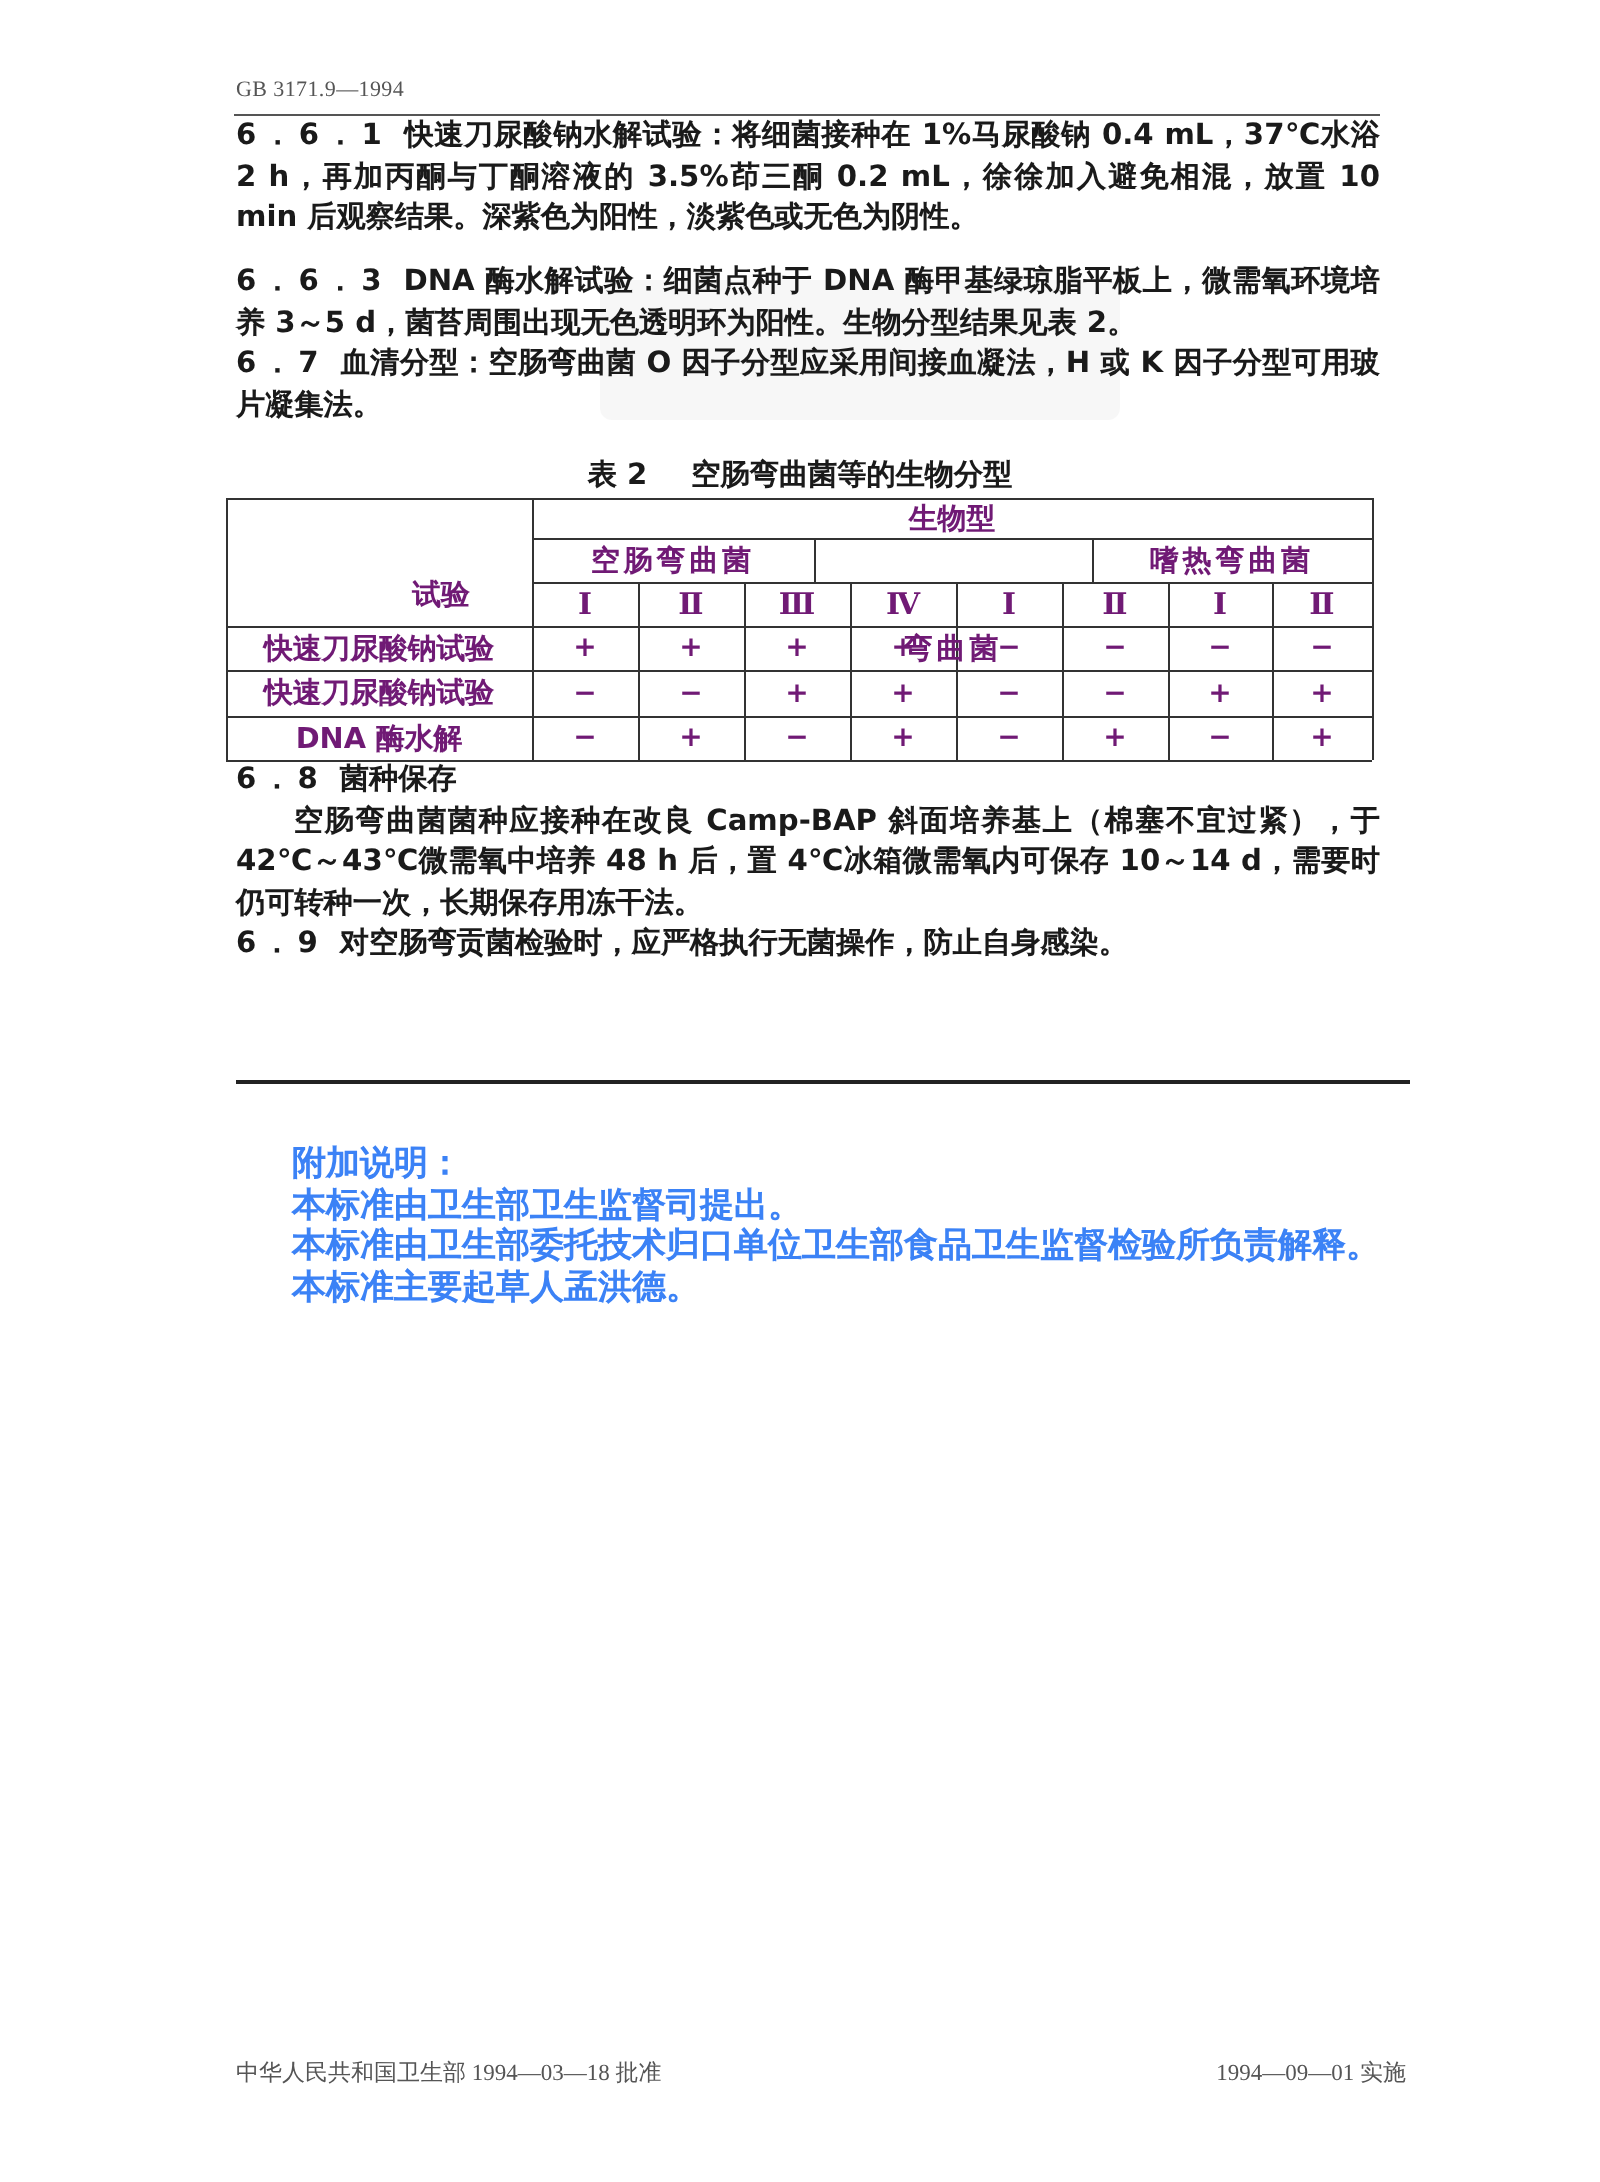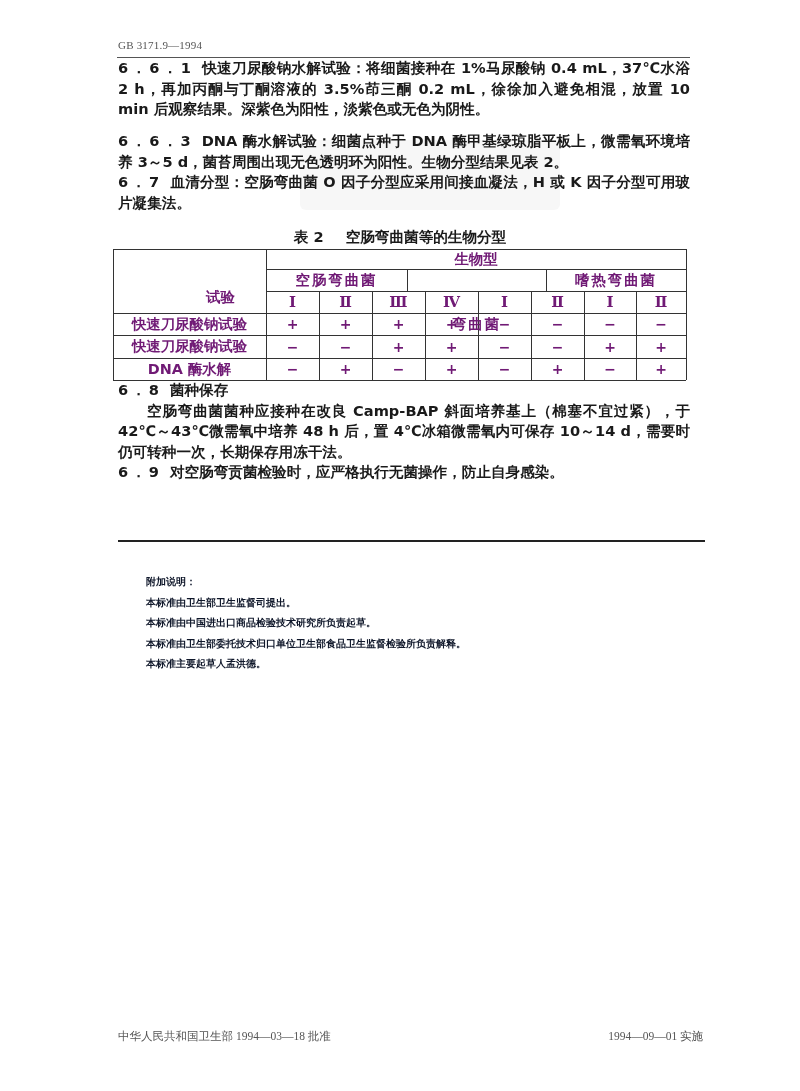--- a/index.html
+++ b/index.html
@@ -28,22 +28,22 @@
   .cell { position: absolute; display: flex; align-items: center; justify-content: center;
           font-size: 14.4px; font-weight: bold; font-family: "DejaVu Sans", sans-serif; color: #701a75;
           white-space: nowrap; }
   .roman { font-family: "DejaVu Serif", serif; font-weight: bold; font-size: 15px; }
   .sign { font-family: "DejaVu Sans", sans-serif; font-size: 14px; }
   .spaced { letter-spacing: 2px; }
 
   .sep-rule { position: absolute; left: 118px; top: 540px; width: 587px; height: 0;
               border-top: 2.2px solid #222; }
 
-  .notes { position: absolute; left: 146px; top: 572px; font-size: 10px; line-height: 20.5px;
-           font-family: "DejaVu Sans", sans-serif; font-weight: bold; color: #0f172a; }
+  .notes { position: absolute; left: 146px; top: 572px; font-size: 17px; line-height: 20.5px;
+           font-family: "DejaVu Sans", sans-serif; font-weight: bold; color: #3b82f6; }
   .notes p { margin: 0; }
 
   .footer-left { position: absolute; left: 118px; top: 1029px; font-size: 11.5px; color: #555;
                  font-family: "Liberation Serif", serif; }
   .footer-right { position: absolute; right: 97px; top: 1029px; font-size: 11.5px; color: #555;
                   font-family: "Liberation Serif", serif; }
 
   .watermark { position: absolute; left: 300px; top: 140px; width: 260px; height: 70px;
                background: rgba(150,150,150,0.08); border-radius: 6px; }
 </style>
@@ -146,20 +146,19 @@
     <p><span class="secnum">6．8</span><span>菌种保存</span></p>
     <p class="indent">空肠弯曲菌菌种应接种在改良 Camp-BAP 斜面培养基上（棉塞不宜过紧），于 42℃～43℃微需氧中培养 48 h 后，置 4℃冰箱微需氧内可保存 10～14 d，需要时仍可转种一次，长期保存用冻干法。</p>
     <p><span class="secnum">6．9</span><span>对空肠弯贡菌检验时，应严格执行无菌操作，防止自身感染。</span></p>
   </div>
 
   <div class="sep-rule"></div>
 
   <div class="notes">
     <p>附加说明：</p>
     <p>本标准由卫生部卫生监督司提出。</p>
-    <p>本标准由中国进出口商品检验技术研究所负责起草。</p>
     <p>本标准由卫生部委托技术归口单位卫生部食品卫生监督检验所负责解释。</p>
     <p>本标准主要起草人孟洪德。</p>
   </div>
 
   <div class="footer-left">中华人民共和国卫生部 1994—03—18 批准</div>
   <div class="footer-right">1994—09—01 实施</div>
 </div>
 
 </body></html>

